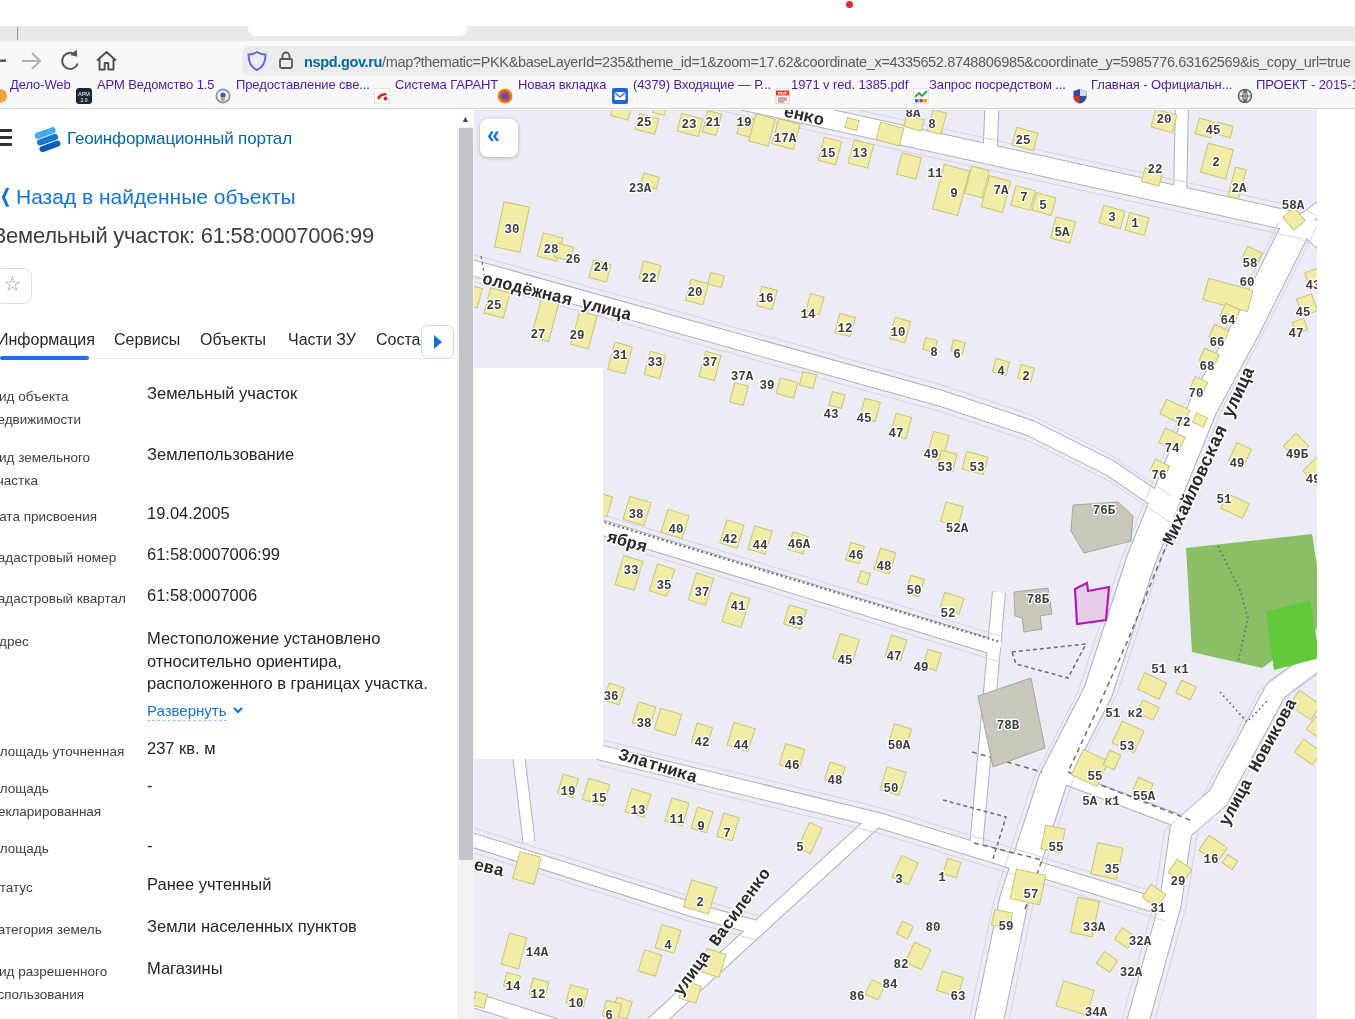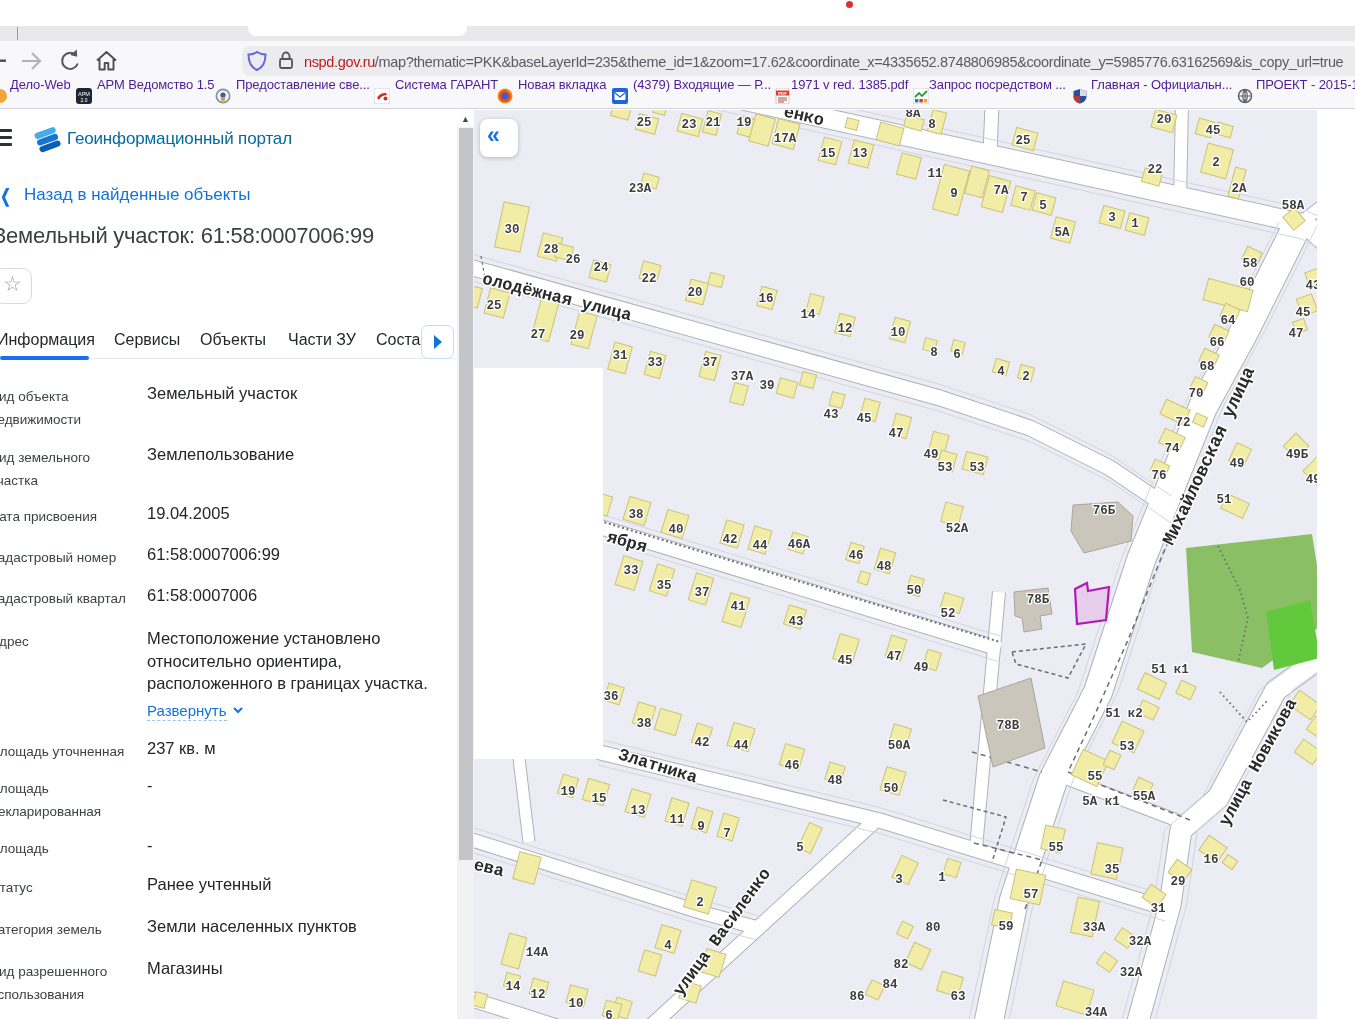--- a/index.html
+++ b/index.html
@@ -5,32 +5,32 @@
 html,body{width:1355px;height:1019px;overflow:hidden;font-family:"Liberation Sans",sans-serif;background:#fff}
 
 #titlebar{position:absolute;left:0;top:0;width:1355px;height:26px;background:#fff}
 #reddot{position:absolute;left:846px;top:1px;width:7px;height:7px;border-radius:50%;background:#e12d2d}
 #tabbar{position:absolute;left:0;top:26px;width:1355px;height:15px;background:#e9e9ec}
 #tabsep{position:absolute;left:17px;top:27px;width:1px;height:13px;background:#9b9ba3}
 #activetab{position:absolute;left:248px;top:20px;width:219px;height:16px;background:#fff;border-radius:0 0 8px 8px}
 #toolbar{position:absolute;left:0;top:41px;width:1355px;height:40px;background:#f8f8fa}
 #urlbar{position:absolute;left:242px;top:46px;width:1120px;height:30px;background:#ececef;border-radius:8px}
 #urltext{position:absolute;left:304px;top:54px;font-size:14.5px;color:#5b5b66;white-space:nowrap;letter-spacing:-0.35px}
-#urltext b{color:#b91c1c;font-weight:400}
+#urltext b{color:#0369a1;font-weight:700}
 #bookbar{position:absolute;left:0;top:81px;width:1355px;height:28px;background:#f8f8fa;border-bottom:1px solid #d4d4d8}
 .bk{position:absolute;top:76px;height:16px;font-size:13px;letter-spacing:-0.1px;color:#4c1d95;white-space:nowrap}
 .bk span{position:relative;top:1px}
 .bkic{position:absolute;top:88px;width:16px;height:16px}
 
 #panel{position:absolute;left:0;top:110px;width:457px;height:909px;background:#fff}
 #burger{position:absolute;left:-8px;top:19px;width:20px;height:17px}
 #burger div{height:2.6px;background:#2d3236;margin-bottom:4.4px;border-radius:1px}
 #logo{position:absolute;left:34px;top:16px;width:27px;height:27px}
 #apptitle{position:absolute;left:67px;top:19px;font-size:17px;letter-spacing:-0.15px;color:#0369a1}
-#backlnk{position:absolute;left:24px;top:75px;font-size:17px;color:#1273d8}
+#backlnk{position:absolute;left:16px;top:75px;font-size:21px;color:#1273d8}
 #backch{position:absolute;left:-2px;top:75px;font-size:18px;color:#1273d8;font-weight:700;transform:scaleX(.7)}
 #h1{position:absolute;left:-7px;top:113px;font-size:22px;font-weight:500;color:#3a3f45;letter-spacing:-0.25px}
 #starbtn{position:absolute;left:-6px;top:158px;width:38px;height:36px;border:1px solid #d8dce1;border-radius:9px}
 #star{position:absolute;left:3px;top:162px;font-size:21px;color:#9aa1a8}
 .tab{position:absolute;top:221px;font-size:16px;color:#24282c}
 #tabline{position:absolute;left:0px;top:246px;width:89px;height:3.5px;background:#1a6ff0;border-radius:2px;z-index:2}
 #tabdiv{position:absolute;left:0;top:248px;width:457px;height:1px;background:#e8eaec}
 #arrbtn{position:absolute;left:421px;top:215px;width:33px;height:34px;border:1px solid #c3ddf8;border-radius:7px;background:#fff;z-index:3}
 #arrbtn div{position:absolute;left:12px;top:9px;width:0;height:0;border-left:8px solid #1273d8;border-top:7px solid transparent;border-bottom:7px solid transparent}
 .lbl{position:absolute;left:-10px;width:150px;font-size:13.5px;color:#3c4248;line-height:23px}

